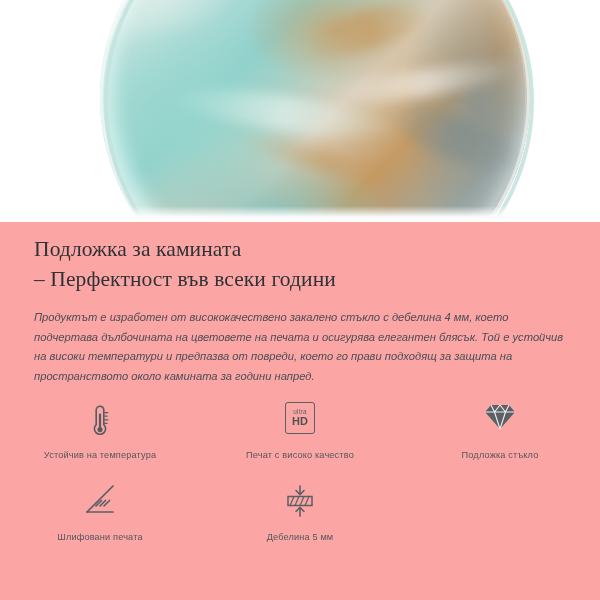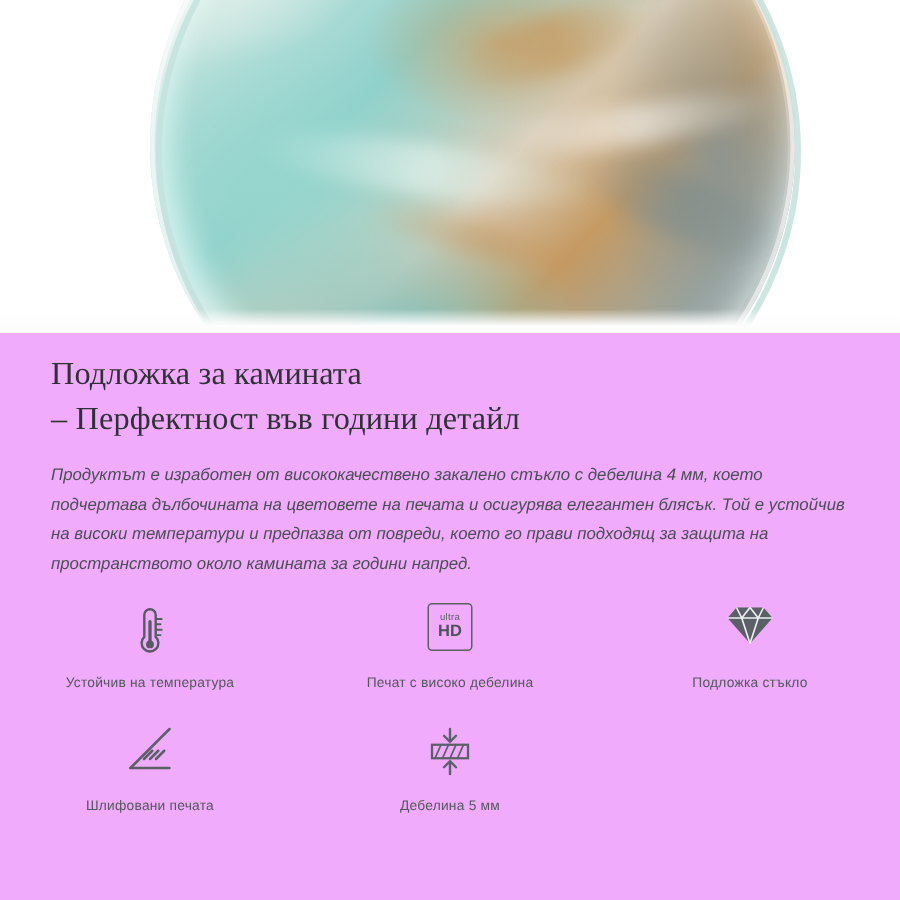--- a/index.html
+++ b/index.html
@@ -10,21 +10,21 @@
     background: #ffffff;
     font-family: "Liberation Sans", sans-serif;
     overflow: hidden;
     position: relative;
   }
 
   .page {
     width: 600px;
     height: 600px;
     position: relative;
-    background: #f0abfc;
+    background: #fca5a5;
   }
 
   
   .hero {
     position: absolute;
     left: 0; top: 0;
     width: 600px;
     height: 222px;
     overflow: hidden;
     background: #ffffff;
@@ -202,21 +202,21 @@
     <div class="hero-streak streak-b"></div>
     <div class="hero-streak streak-c"></div>
     <div class="hero-streak streak-d"></div>
     <div class="hero-streak streak-e"></div>
     <div class="hero-mask-bottom"></div>
   </div>
 
   <div class="content">
     <h1 class="headline">
       <span>Подложка за камината</span>
-      <span class="line2">– Перфектност във години детайл</span>
+      <span class="line2">– Перфектност във всеки години</span>
     </h1>
     <p class="body-copy">Продуктът е изработен от висококачествено закалено стъкло с дебелина 4 мм, което подчертава дълбочината на цветовете на печата и осигурява елегантен блясък. Той е устойчив на високи температури и предпазва от повреди, което го прави подходящ за защита на пространството около камината за години напред.</p>
   </div>
 
   <div class="features">
 
     <div class="feature">
       <div class="feature-icon">
         <svg width="28" height="38" viewBox="0 0 28 38" fill="none" stroke="#555b60" stroke-width="1.6">
           <path d="M14 4.2c-2.1 0-3.8 1.7-3.8 3.8v14.6a5.6 5.6 0 1 0 7.6 0V8c0-2.1-1.7-3.8-3.8-3.8z"></path>
@@ -228,21 +228,21 @@
       <div class="feature-label">Устойчив на температура</div>
     </div>
 
     <div class="feature">
       <div class="feature-icon">
         <div class="ultrahd-box">
           <span class="u1">ultra</span>
           <span class="u2">HD</span>
         </div>
       </div>
-      <div class="feature-label">Печат с високо дебелина</div>
+      <div class="feature-label">Печат с високо качество</div>
     </div>
 
 
     <div class="feature">
       <div class="feature-icon">
         <svg width="34" height="30" viewBox="0 0 34 30">
           <path d="M8 3h18l6 7-15 17L2 10l6-7z" fill="#5a6065"></path>
           <path d="M8 3l3.5 7L17 3M26 3l-3.5 7L17 3M2 10h30M11.5 10L17 27M22.5 10L17 27" fill="none" stroke="#ffffff" stroke-width="1.1" opacity="0.9"></path>
         </svg>
       </div>

